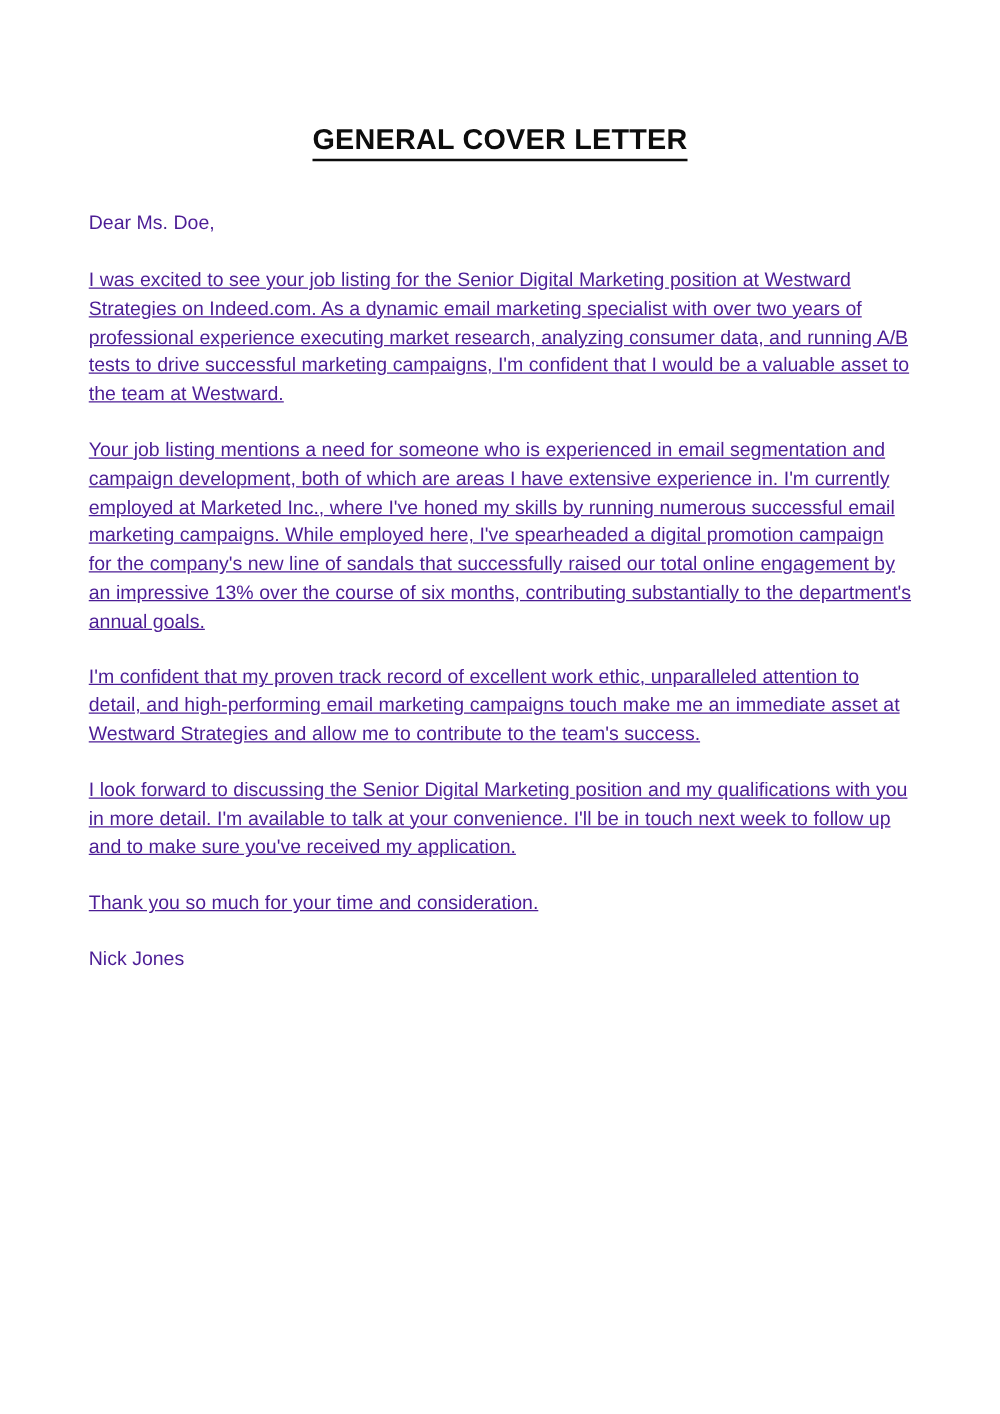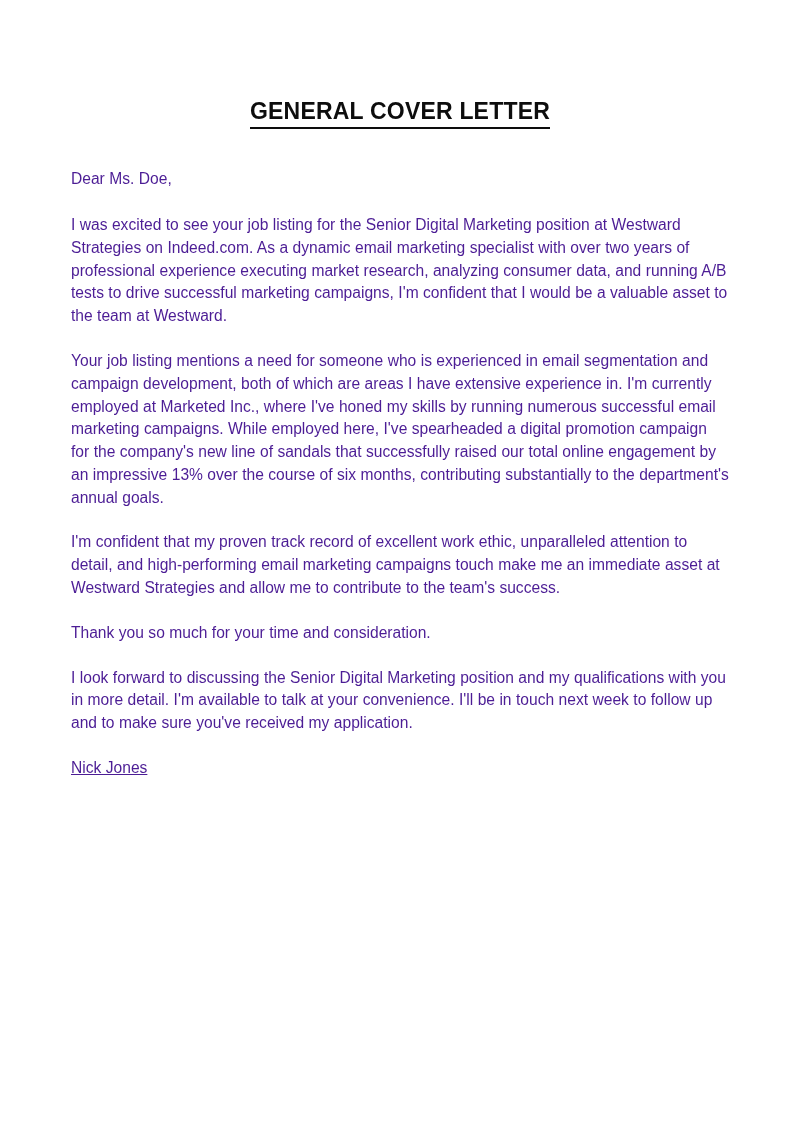--- a/index.html
+++ b/index.html
@@ -50,52 +50,52 @@
   .signature-name {
     color: #4c1d95;
     font-size: 15.6px;
     line-height: 22.8px;
     margin: 0 0 22px 0;
     text-align: left;
     word-spacing: 0.1px;
   }
   .para {
     margin-bottom: 22px;
+    text-decoration: underline;
   }
   .salutation {
     margin-bottom: 23px;
   }
   .closing-line {
     margin-bottom: 22px;
   }
   .signature-name {
     margin-bottom: 0;
-    text-decoration: underline;
   }
 </style>
 </head>
 <body>
 
 <div class="page">
   <div class="letter">
 
     <h1 class="letter-title"><span>GENERAL COVER LETTER</span></h1>
 
     <div class="letter-body">
 
       <p class="salutation">Dear Ms. Doe,</p>
 
       <p class="para">I was excited to see your job listing for the Senior Digital Marketing position at Westward Strategies on Indeed.com. As a dynamic email marketing specialist with over two years of professional experience executing market research, analyzing consumer data, and running A/B tests to drive successful marketing campaigns, I'm confident that I would be a valuable asset to the team at Westward.</p>
 
       <p class="para">Your job listing mentions a need for someone who is experienced in email segmentation and campaign development, both of which are areas I have extensive experience in. I'm currently employed at Marketed Inc., where I've honed my skills by running numerous successful email marketing campaigns. While employed here, I've spearheaded a digital promotion campaign for the company's new line of sandals that successfully raised our total online engagement by an impressive 13% over the course of six months, contributing substantially to the department's annual goals.</p>
 
       <p class="para">I'm confident that my proven track record of excellent work ethic, unparalleled attention to detail, and high-performing email marketing campaigns touch make me an immediate asset at Westward Strategies and allow me to contribute to the team's success.</p>
 
+      <p class="para">I look forward to discussing the Senior Digital Marketing position and my qualifications with you in more detail. I'm available to talk at your convenience. I'll be in touch next week to follow up and to make sure you've received my application.</p>
+
       <p class="para">Thank you so much for your time and consideration.</p>
-
-      <p class="para">I look forward to discussing the Senior Digital Marketing position and my qualifications with you in more detail. I'm available to talk at your convenience. I'll be in touch next week to follow up and to make sure you've received my application.</p>
 
 
       <p class="signature-name">Nick Jones</p>
 
     </div>
   </div>
 </div>
 
 </body></html>

